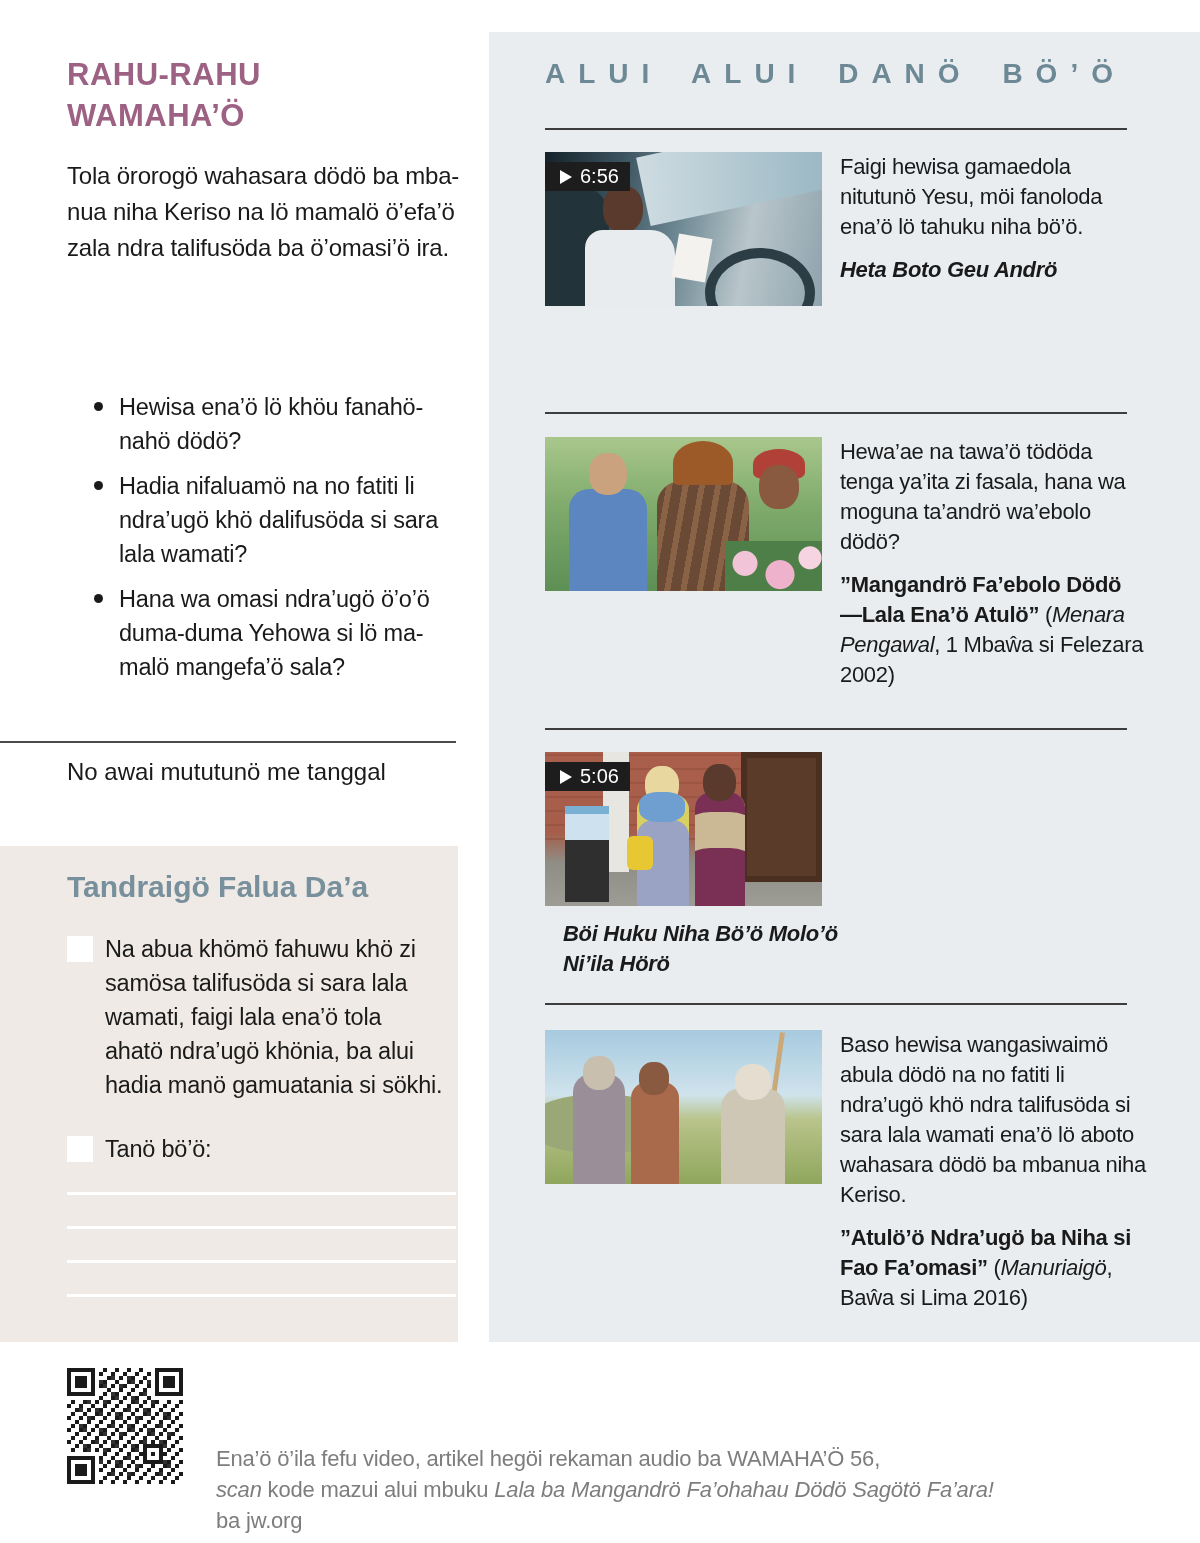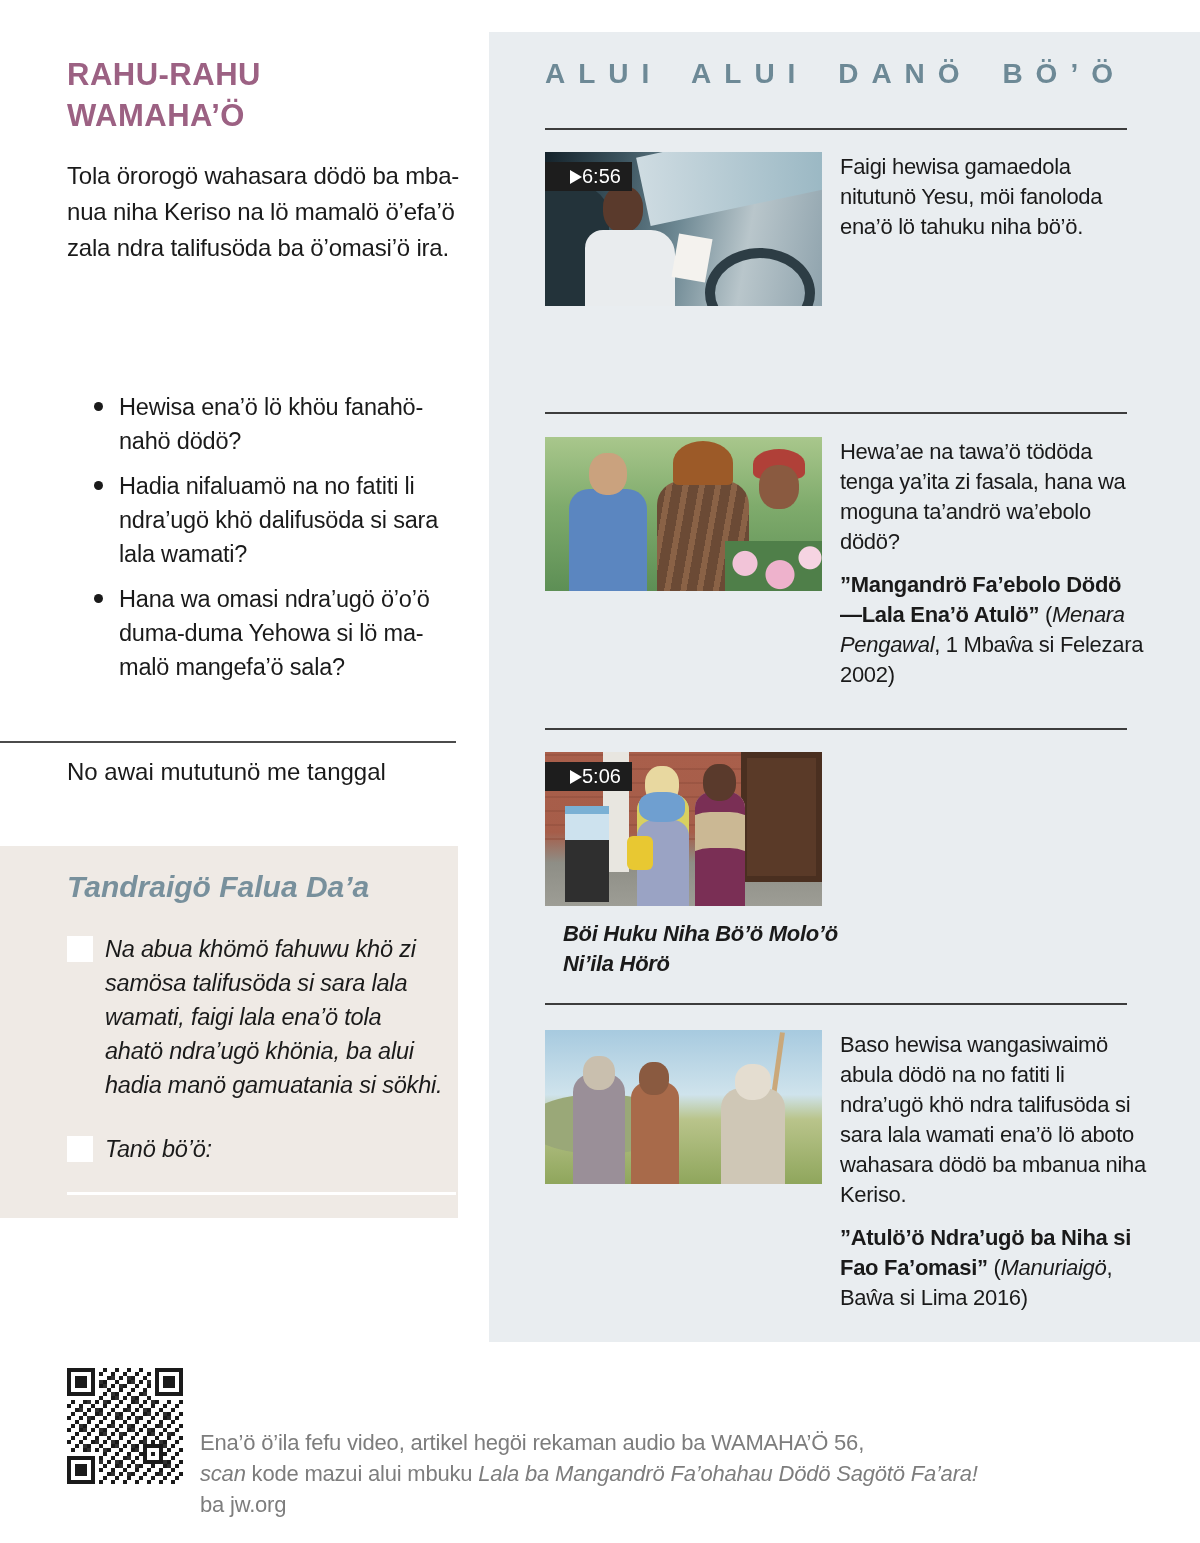--- a/index.html
+++ b/index.html
@@ -15,54 +15,54 @@
   .questions-title{left:67px;top:284px;font-size:31px;font-weight:bold;line-height:41px;
                    color:#78909c;margin:0;}
   .bullets{left:92px;top:390px;width:372px;margin:0;padding:0;list-style:none;}
   .bullets li{position:relative;padding-left:27px;font-size:23.5px;line-height:34px;
               margin-bottom:11px;letter-spacing:-.2px;}
   .bullets li::before{content:"";position:absolute;left:2px;top:12px;width:9px;height:9px;
               border-radius:50%;background:#1a1a1a;}
   .left-rule{left:0;top:741px;width:456px;height:0;border-top:2px solid #4b4b4b;}
   .done-note{left:67px;top:758px;font-size:24px;margin:0;}
 
-  .worksheet{left:0;top:846px;width:458px;height:372px;background:#efeae5;font-style:italic;}
+  .worksheet{left:0;top:846px;width:458px;height:496px;background:#efeae5;}
   .ws-title{position:absolute;left:67px;top:24px;font-size:30px;font-weight:bold;color:#78909c;margin:0;}
   .ws-item{position:absolute;left:67px;width:378px;display:flex;align-items:flex-start;}
   .ws-item-1{top:86px;}
   .ws-item-2{top:286px;}
   .checkbox{flex:none;width:26px;height:26px;background:#ffffff;margin:4px 12px 0 0;}
   .ws-text{font-size:23.5px;line-height:34px;letter-spacing:-.2px;margin:0;}
   .write-line{position:absolute;left:67px;width:389px;height:3px;background:#ffffff;}
 
   .qr{left:67px;top:1368px;width:116px;height:116px;}
   .caption{left:200px;top:1427px;width:800px;font-size:22px;line-height:31px;color:#7d7d7d;
-           letter-spacing:-.2px;margin:0;}
+           letter-spacing:-.2px;margin:16px;}
   .caption .it{font-style:italic;}
 
   
   .panel{left:489px;top:32px;width:711px;height:1310px;background:#e9edf0;}
   .panel-title{position:absolute;left:56px;top:26px;font-size:28px;font-weight:bold;color:#6d8996;
                letter-spacing:13px;word-spacing:9px;white-space:nowrap;margin:0;}
   .panel-rule,.sep{position:absolute;left:56px;width:582px;height:0;border-top:2px solid #3d3d3d;}
   .panel-rule{top:96px;}
   .sep-1{top:380px;} .sep-2{top:696px;} .sep-3{top:971px;}
 
   .m-item{position:absolute;left:56px;width:605px;display:flex;align-items:flex-start;}
   .mi-1{top:120px;} .mi-2{top:405px;} .mi-3{top:720px;flex-direction:column;} .mi-4{top:998px;}
   .thumb{flex:none;position:relative;width:277px;height:154px;overflow:hidden;}
   .item-text{margin-left:18px;width:308px;}
   .m-body{font-size:22px;line-height:30px;letter-spacing:-.3px;margin:0;}
   .m-ref{font-size:22px;line-height:30px;letter-spacing:-.3px;margin:13px 0 0 0;font-weight:bold;}
   .m-ref.bi{font-style:italic;}
   .m-ref .reg{font-weight:normal;font-style:normal;}
   .m-ref .i{font-weight:normal;font-style:italic;}
 
-  .badge{position:absolute;left:0;top:10px;display:flex;align-items:center;
-         background:#1d1d1d;color:#ffffff;font-size:20px;padding:3px 11px 3px 25px;}
+  .badge{position:absolute;left:0;top:10px;display:flex;align-items:center;gap:8px;
+         background:#1d1d1d;color:#ffffff;font-size:20px;padding:3px 11px 3px 15px;}
   .play{width:0;height:0;border-left:12px solid #ffffff;border-top:7px solid transparent;
         border-bottom:7px solid transparent;}
 
   
   .fig{position:absolute;}
   .t1{background:linear-gradient(100deg,#14222a 0%,#3c545f 26%,#6d8893 48%,#b9c6cb 72%,#8fa3ad 100%);}
   .t1 .win{left:96px;top:-18px;width:220px;height:70px;background:linear-gradient(100deg,#cfdce2,#8fb0bd);transform:rotate(-12deg);}
   .t1 .seat{left:-16px;top:34px;width:80px;height:140px;background:#23333a;border-radius:30px;}
   .t1 .head{left:58px;top:34px;width:40px;height:46px;background:#5a3a2c;border-radius:45%;}
   .t1 .shirt{left:40px;top:78px;width:90px;height:80px;background:#e9ecee;border-radius:18px 24px 0 0;}
@@ -192,20 +192,21 @@
         <div class="fig shirt"></div>
         <div class="fig wheel"></div>
         <div class="fig paper"></div>
         <div class="badge">
           <span class="play"></span>
           <span>6:56</span>
         </div>
       </div>
       <div class="item-text">
         <p class="m-body">Faigi hewisa gamaedola nitutunö Yesu, möi fanoloda ena’ö lö tahuku niha bö’ö.</p>
+        <p class="m-ref bi">Heta Boto Geu Andrö</p>
       </div>
     </article>
 
     <div class="sep sep-1"></div>
 
     <article class="m-item mi-2">
       <div class="thumb t2">
         <div class="fig man-blue"></div>
         <div class="fig man-blue-head"></div>
         <div class="fig back-fig"></div>

